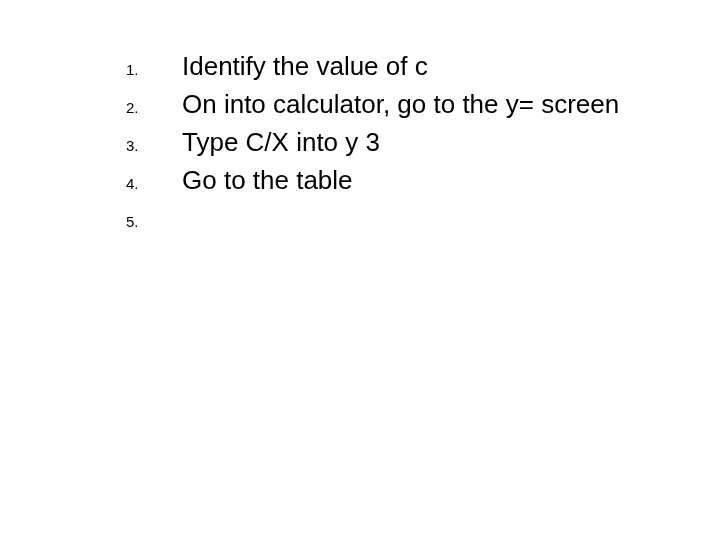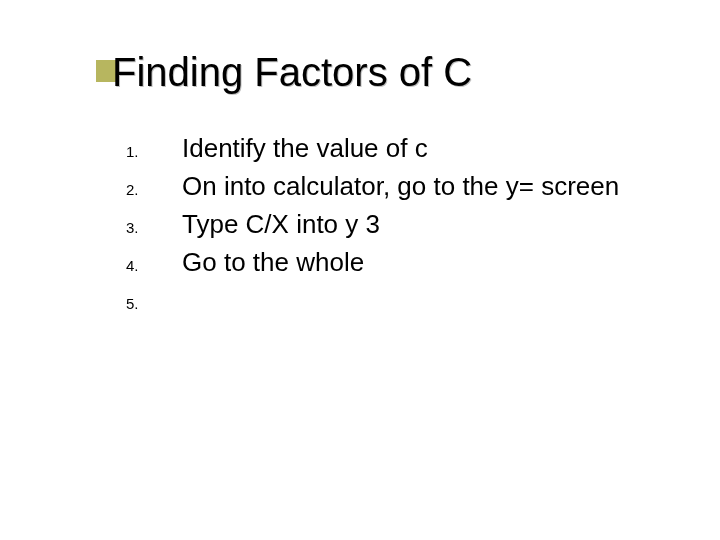--- a/index.html
+++ b/index.html
@@ -64,40 +64,36 @@
     line-height: 1.28;
     color: #000;
     max-width: 500px;
   }
 </style>
 </head>
 <body>
 
 <div class="slide">
 
-  <div class="title-block">
-    <div class="accent-square"></div>
-    <div class="title">Finding Factors of C</div>
-  </div>
 
   <div class="list">
     <div class="item">
       <div class="num">1.</div>
       <div class="txt">Identify the value of c</div>
     </div>
     <div class="item">
       <div class="num">2.</div>
       <div class="txt">On into calculator, go to the y= screen</div>
     </div>
     <div class="item">
       <div class="num">3.</div>
       <div class="txt">Type C/X into y 3</div>
     </div>
     <div class="item">
       <div class="num">4.</div>
-      <div class="txt">Go to the whole</div>
+      <div class="txt">Go to the table</div>
     </div>
     <div class="item">
       <div class="num">5.</div>
     </div>
   </div>
 
 </div>
 
 </body></html>

